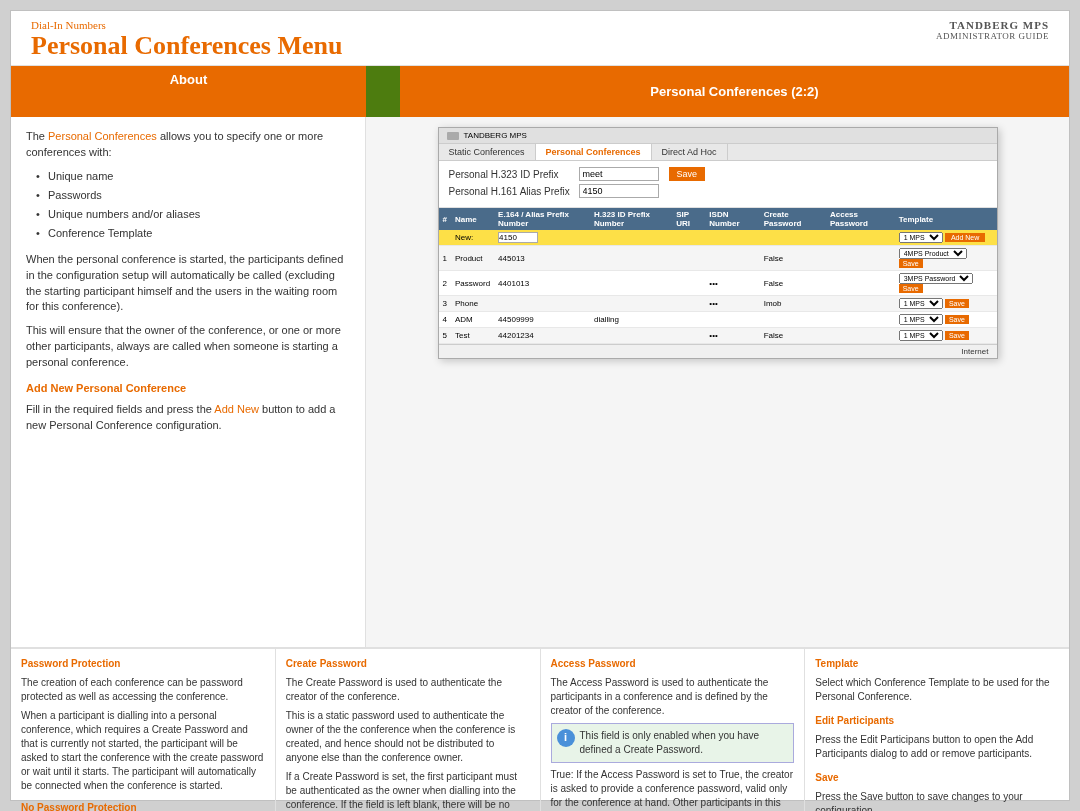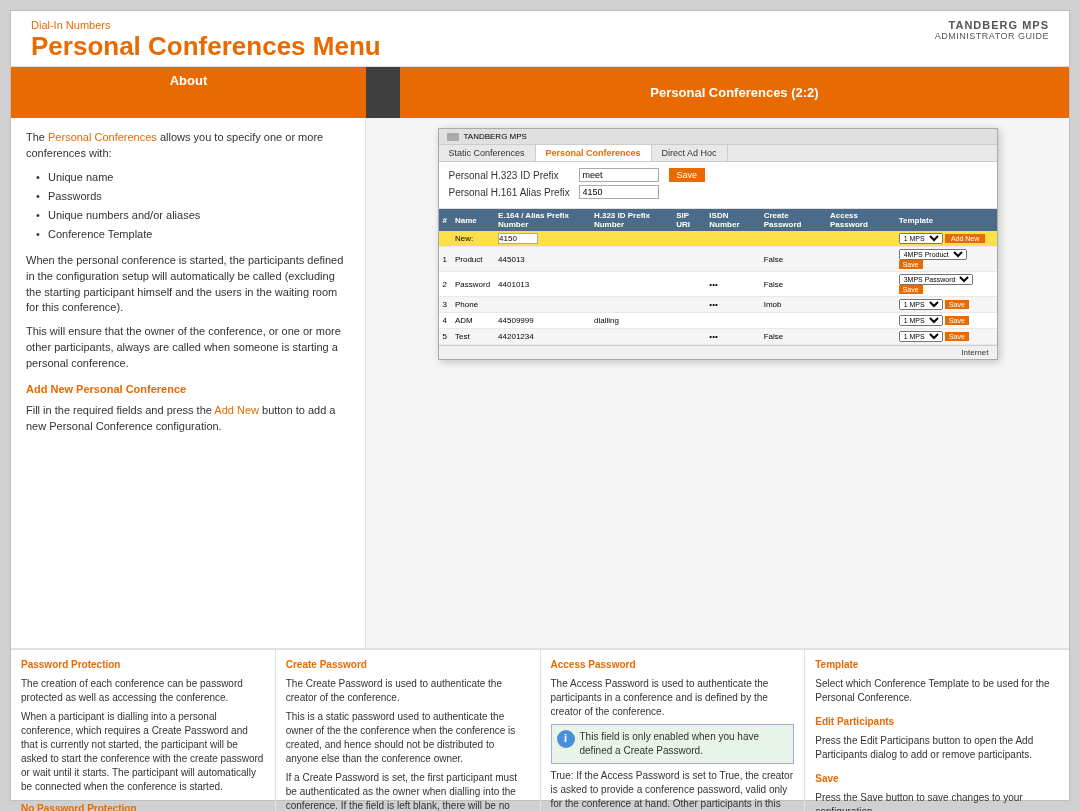--- a/index.html
+++ b/index.html
@@ -29,20 +29,21 @@
       background: #ffffff;
       border: 1px solid #c0c0c0;
     }
 
     
     .header {
       padding: 8px 20px 4px 20px;
       background: #fff;
       position: relative;
       border-bottom: 1px solid #e0e0e0;
+      font-family: Liberation Serif, serif;
     }
 
     .header-subtitle {
       color: #e86a00;
       font-size: 11px;
       font-weight: normal;
     }
 
     .header-title {
       color: #e86a00;
@@ -67,21 +68,21 @@
     .header-logo-sub {
       font-size: 9px;
       color: #555;
       letter-spacing: 0.5px;
       text-align: right;
     }
 
     
     .section-headers {
       display: flex;
-      background: #404040;
+      background: #4d7c0f;
       gap: 32px;
     }
 
     .section-header-left {
       width: 355px;
       background: #e86a00;
       color: #fff;
       font-size: 13px;
       font-weight: bold;
       padding: 6px 10px;

